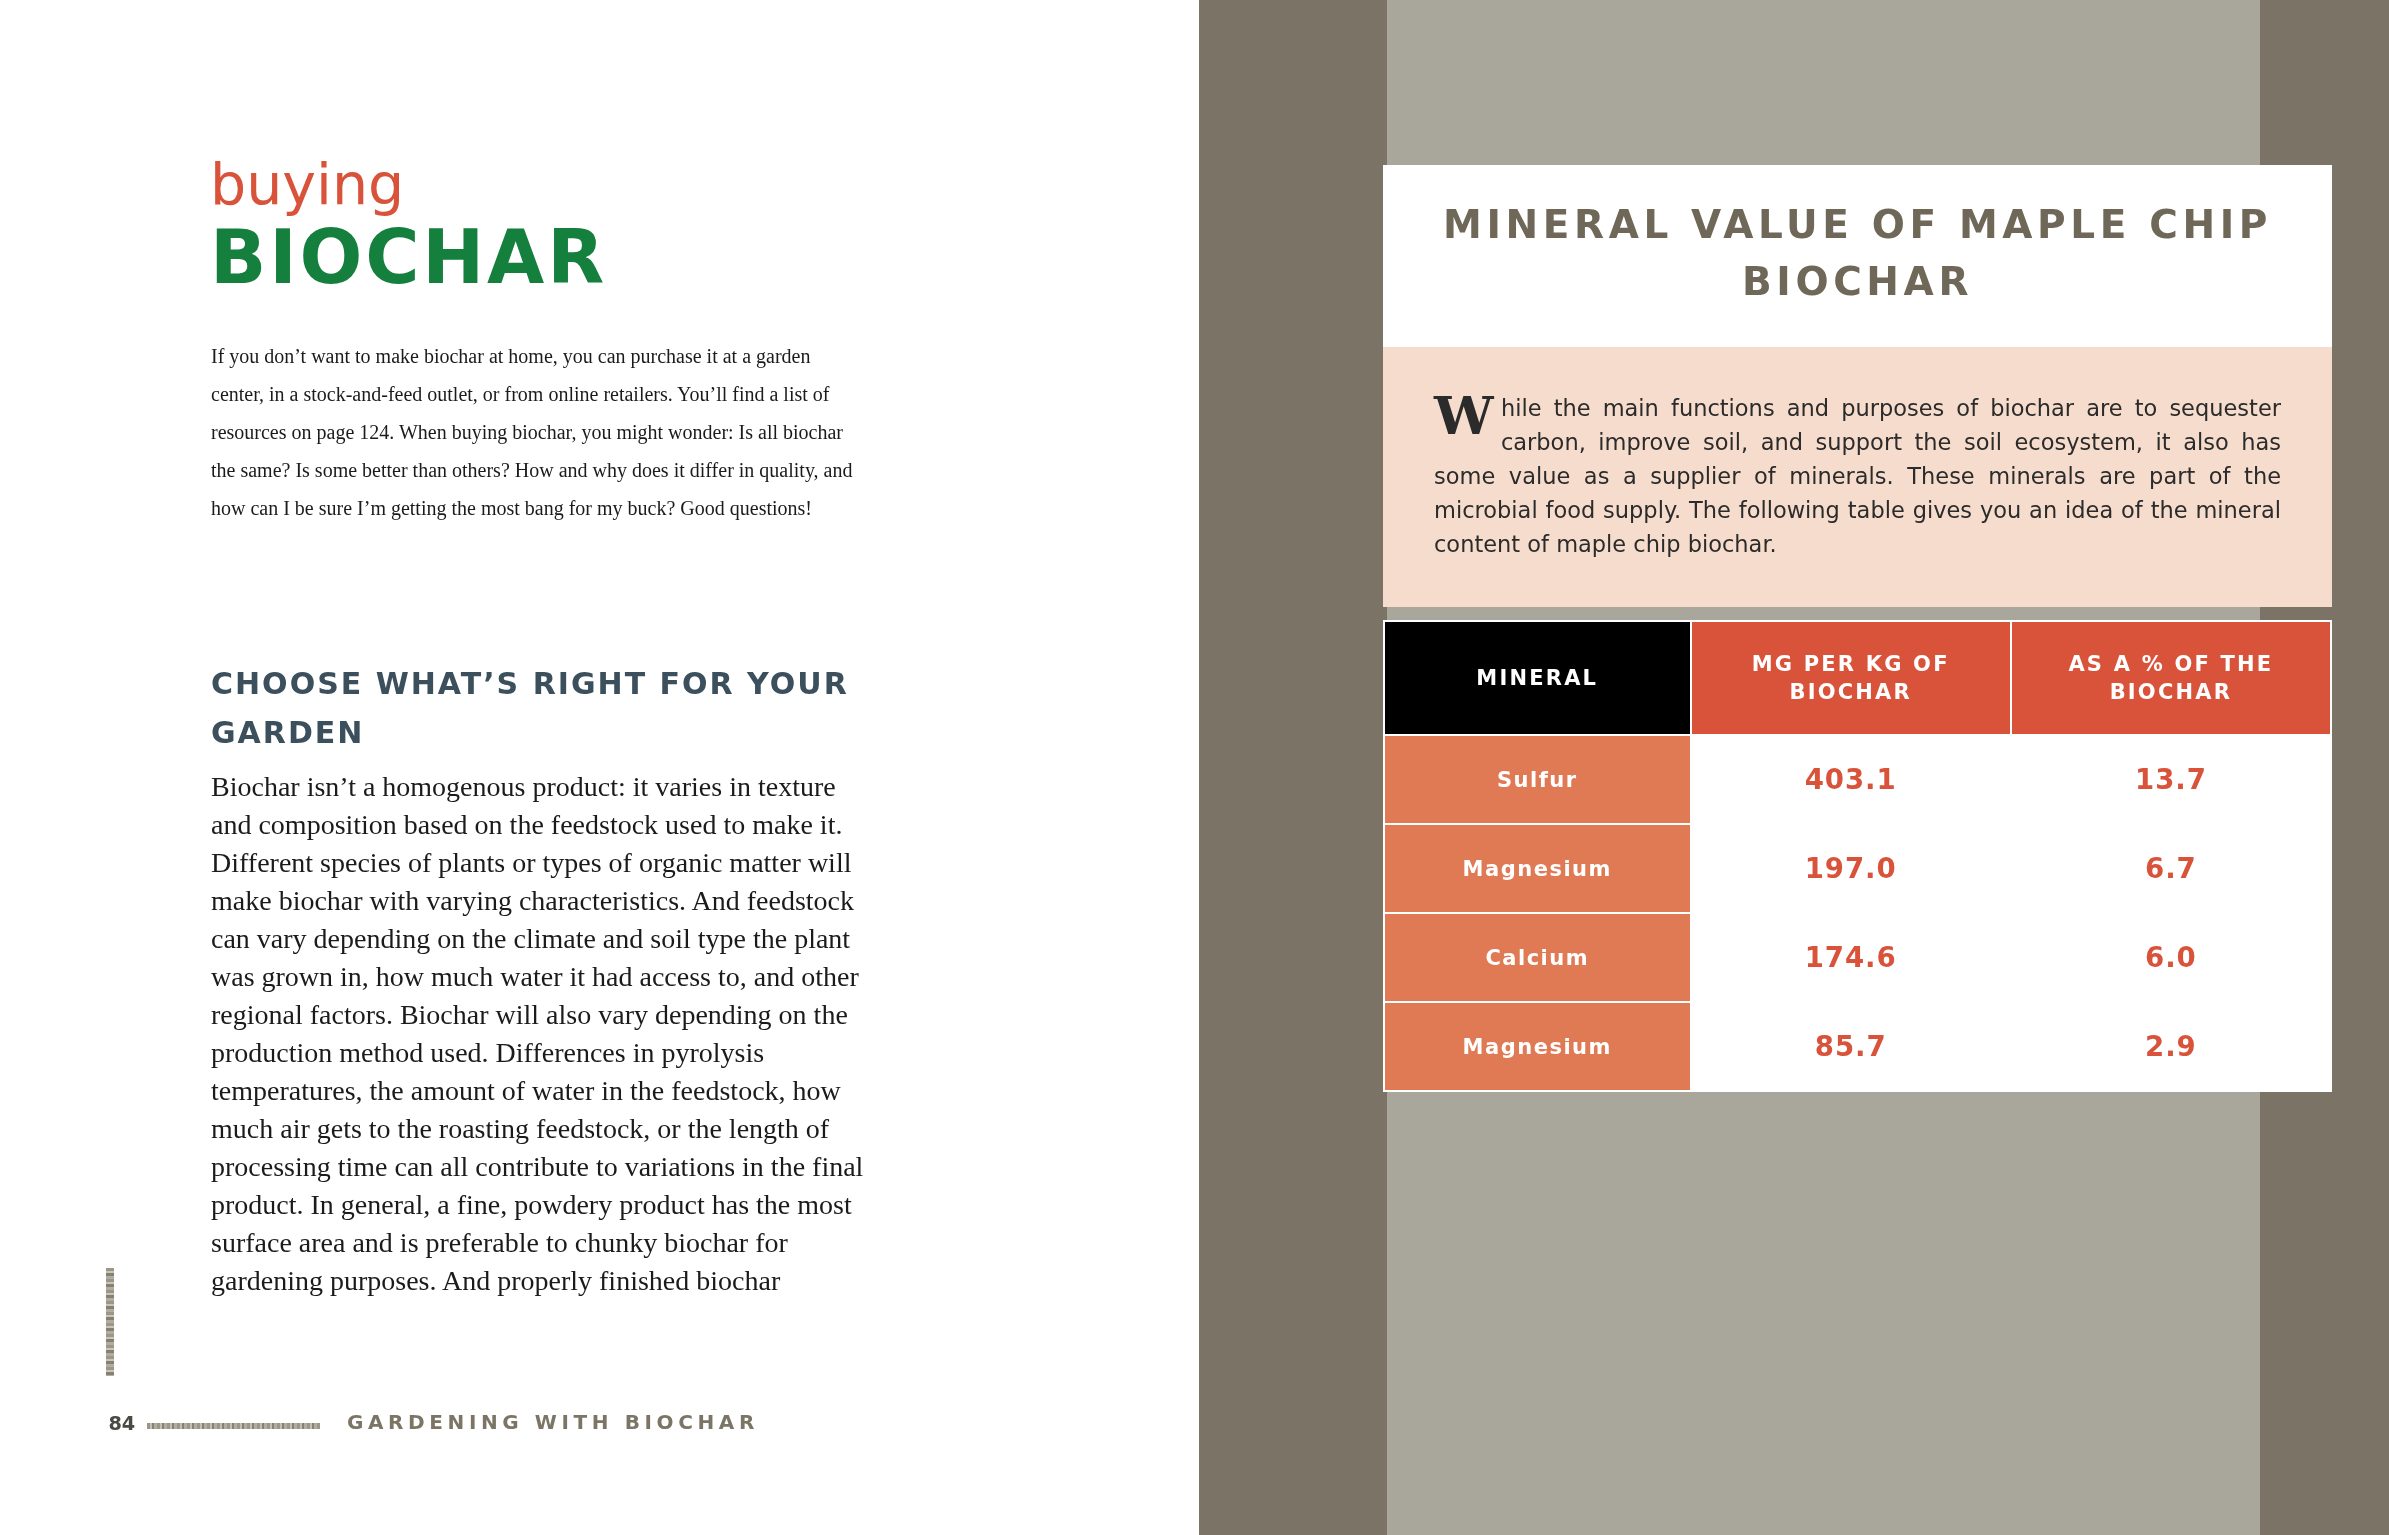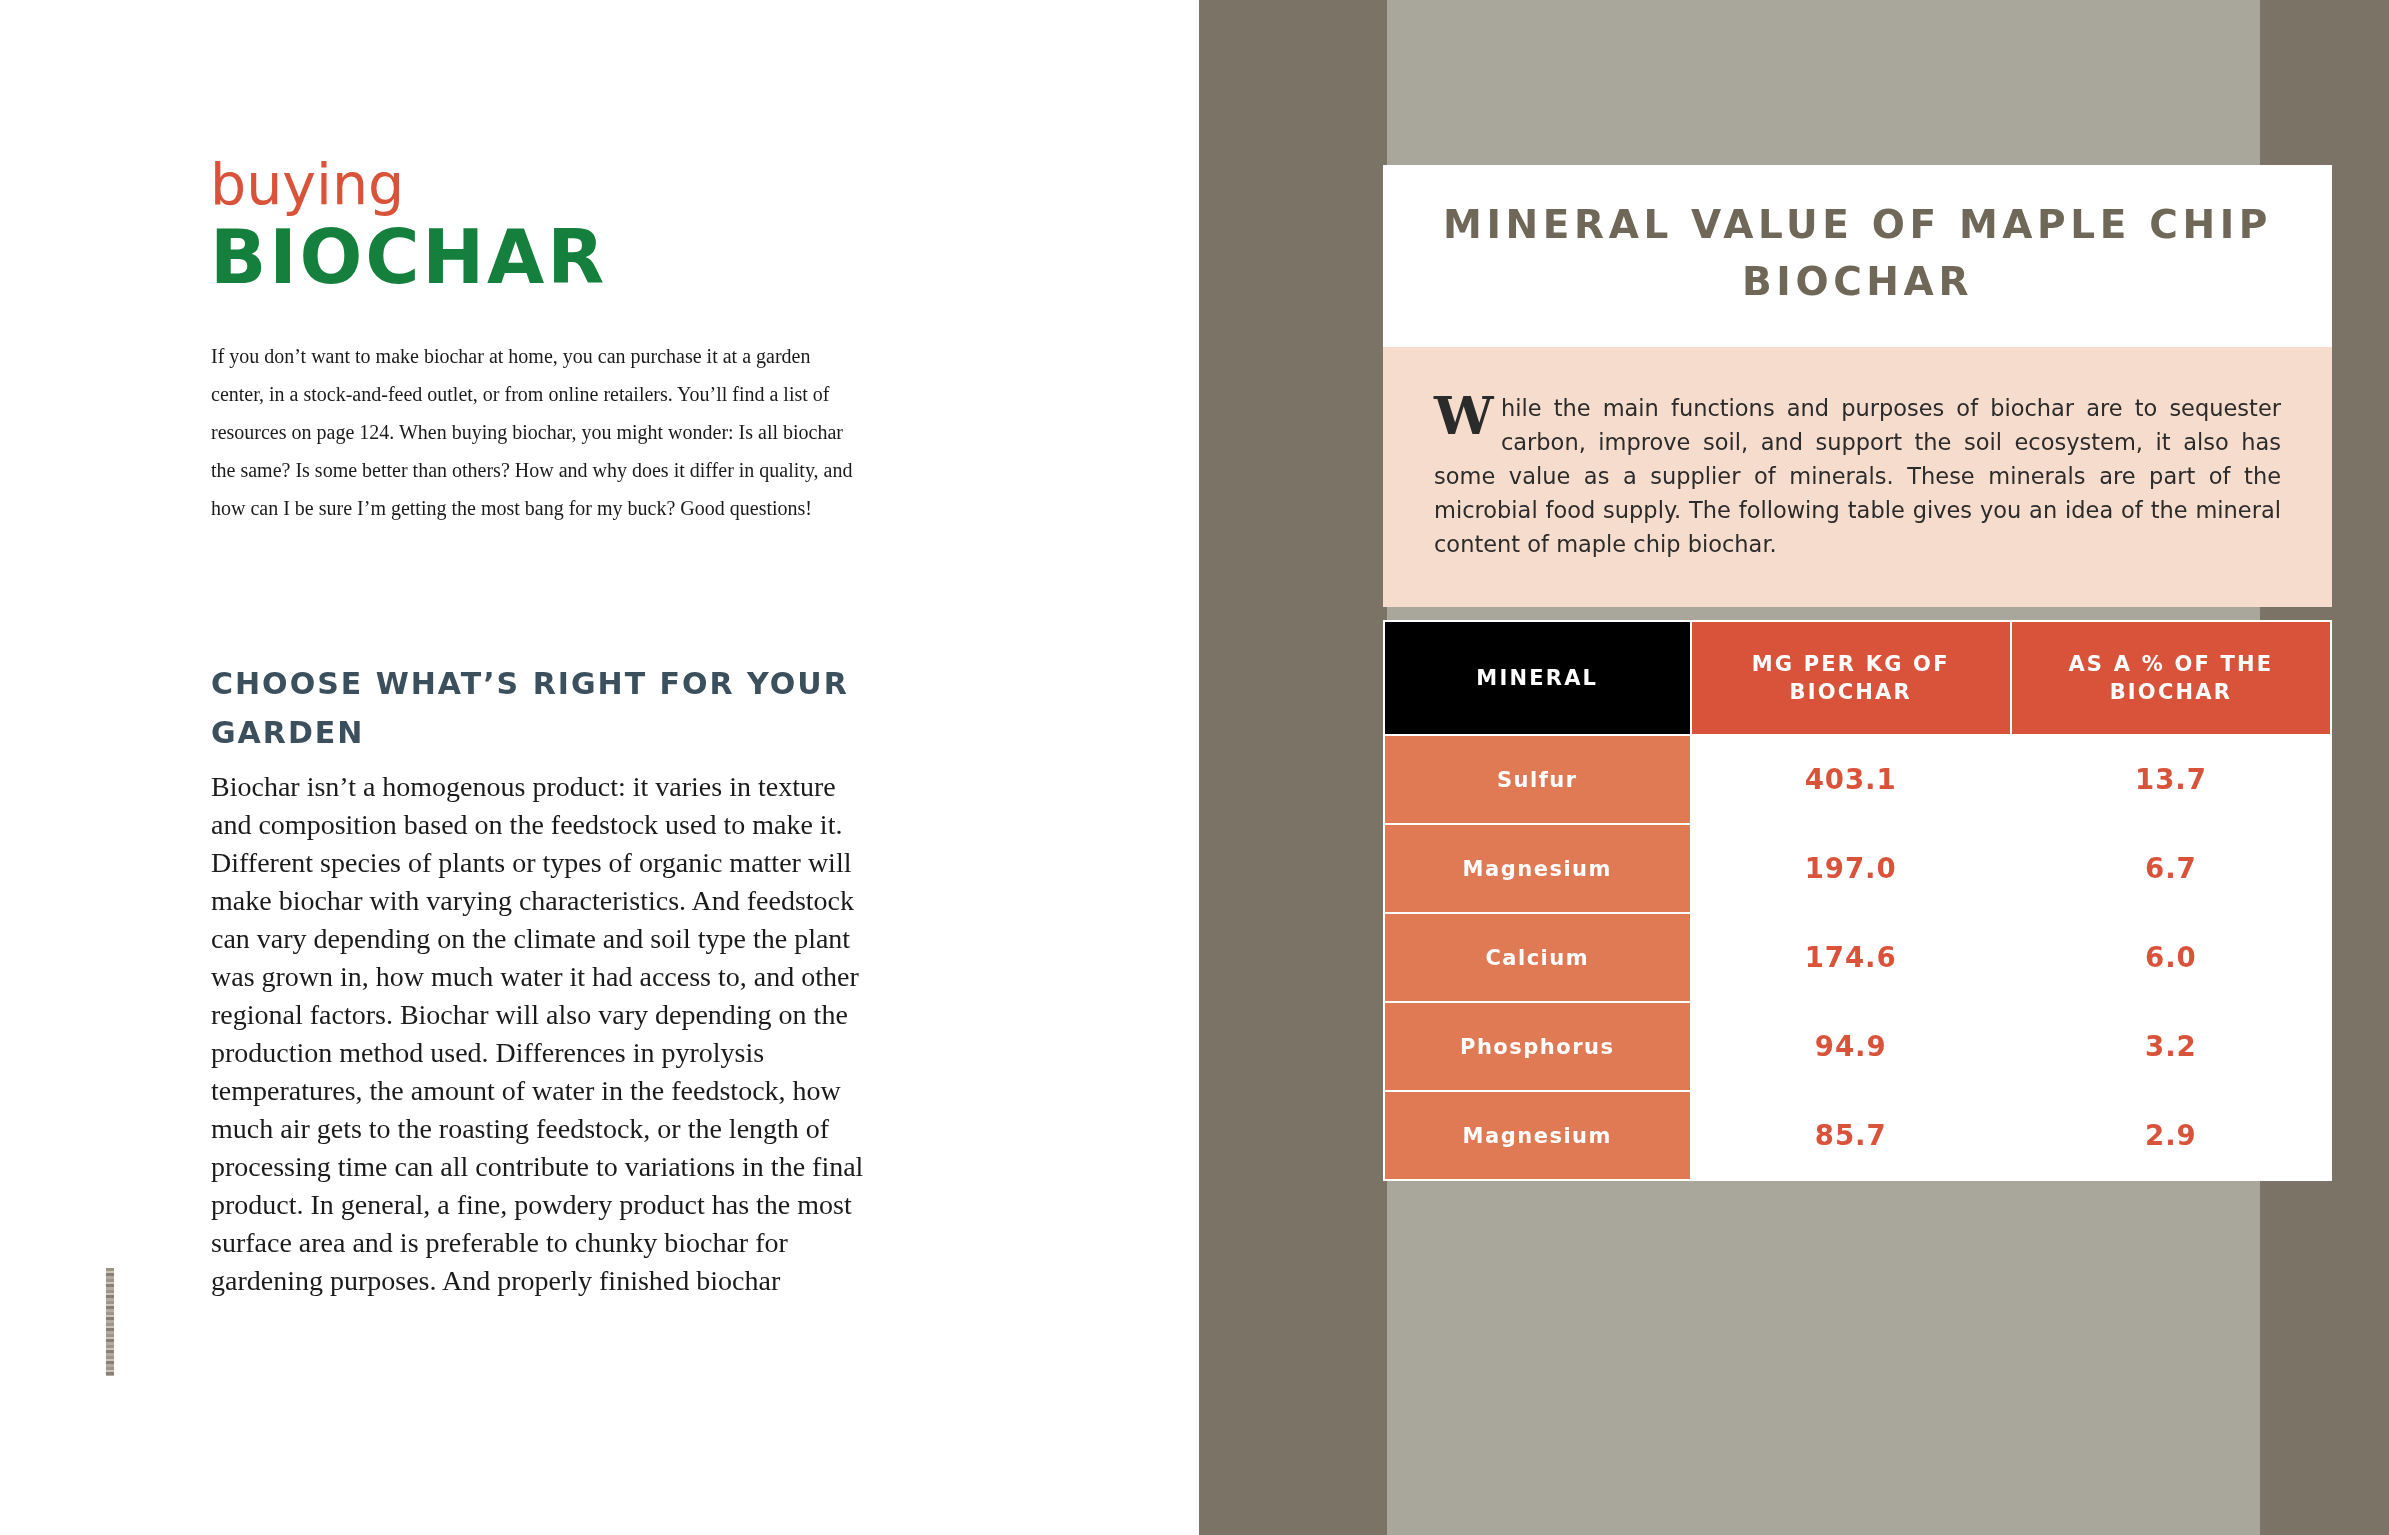--- a/index.html
+++ b/index.html
@@ -248,20 +248,25 @@
   </div>
 
   <p id="intro-para">If you don’t want to make biochar at home, you can purchase it at a garden center, in a stock-and-feed outlet, or from online retailers. You’ll find a list of resources on page 124. When buying biochar, you might wonder: Is all biochar the same? Is some better than others? How and why does it differ in quality, and how can I be sure I’m getting the most bang for my buck? Good questions!</p>
 
   <h2 id="section-heading">CHOOSE WHAT’S RIGHT FOR YOUR GARDEN</h2>
 
   <p id="body-para">Biochar isn’t a homogenous product: it varies in texture and composition based on the feedstock used to make it. Different species of plants or types of organic matter will make biochar with varying characteristics. And feedstock can vary depending on the climate and soil type the plant was grown in, how much water it had access to, and other regional factors. Biochar will also vary depending on the production method used. Differences in pyrolysis temperatures, the amount of water in the feedstock, how much air gets to the roasting feedstock, or the length of processing time can all contribute to variations in the final product. In general, a fine, powdery product has the most surface area and is preferable to chunky biochar for gardening purposes. And properly finished biochar</p>
 
   <div id="side-rule"></div>
 
+  <div id="footer">
+    <span id="page-number">84</span>
+    <span id="footer-rule"></span>
+    <span id="footer-title">GARDENING WITH BIOCHAR</span>
+  </div>
 </div>
 
 <div id="right-page">
   <div id="right-inner-panel"></div>
 </div>
 
 <div id="table-card">
 
   <div id="card-title">MINERAL VALUE OF MAPLE CHIP BIOCHAR</div>
 
@@ -287,25 +292,20 @@
         <td class="cell-name">Magnesium</td>
         <td class="cell-num">197.0</td>
         <td class="cell-num">6.7</td>
       </tr>
       <tr>
         <td class="cell-name">Calcium</td>
         <td class="cell-num">174.6</td>
         <td class="cell-num">6.0</td>
       </tr>
       <tr>
-        <td class="cell-name">Phosphorus</td>
-        <td class="cell-num">94.9</td>
-        <td class="cell-num">3.2</td>
-      </tr>
-      <tr>
         <td class="cell-name">Magnesium</td>
         <td class="cell-num">85.7</td>
         <td class="cell-num">2.9</td>
       </tr>
     </tbody>
   </table>
 </div>
 
 
 </body></html>

